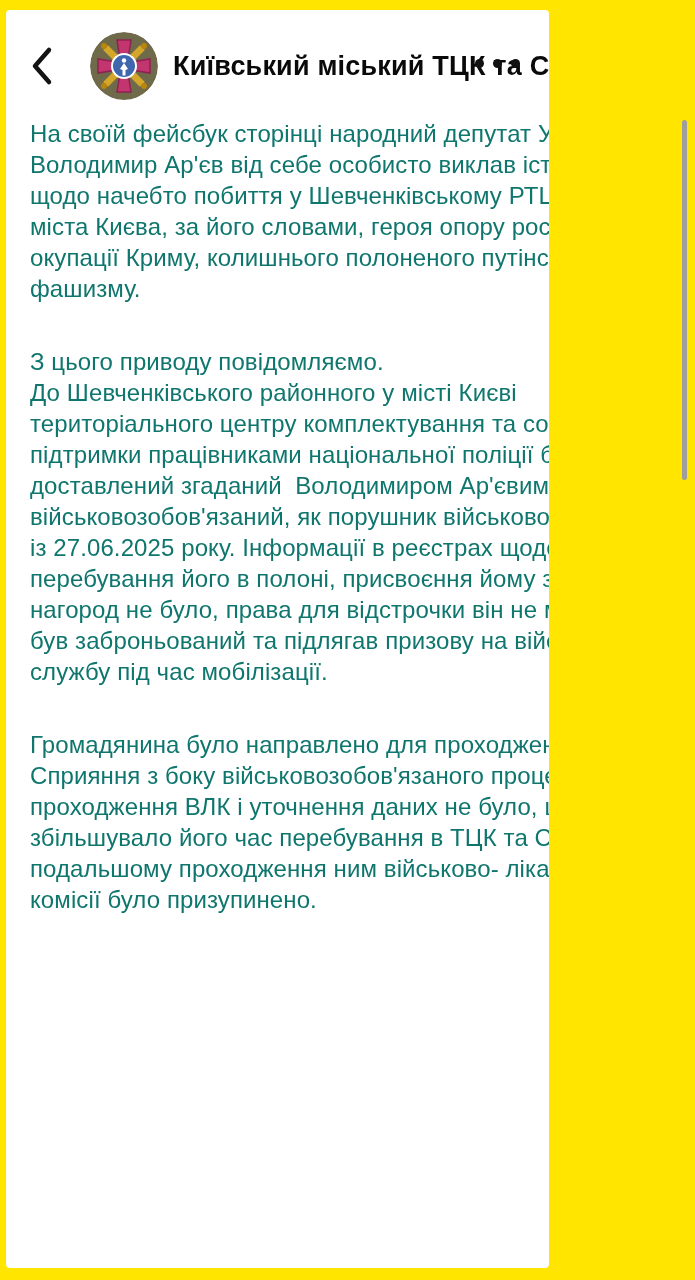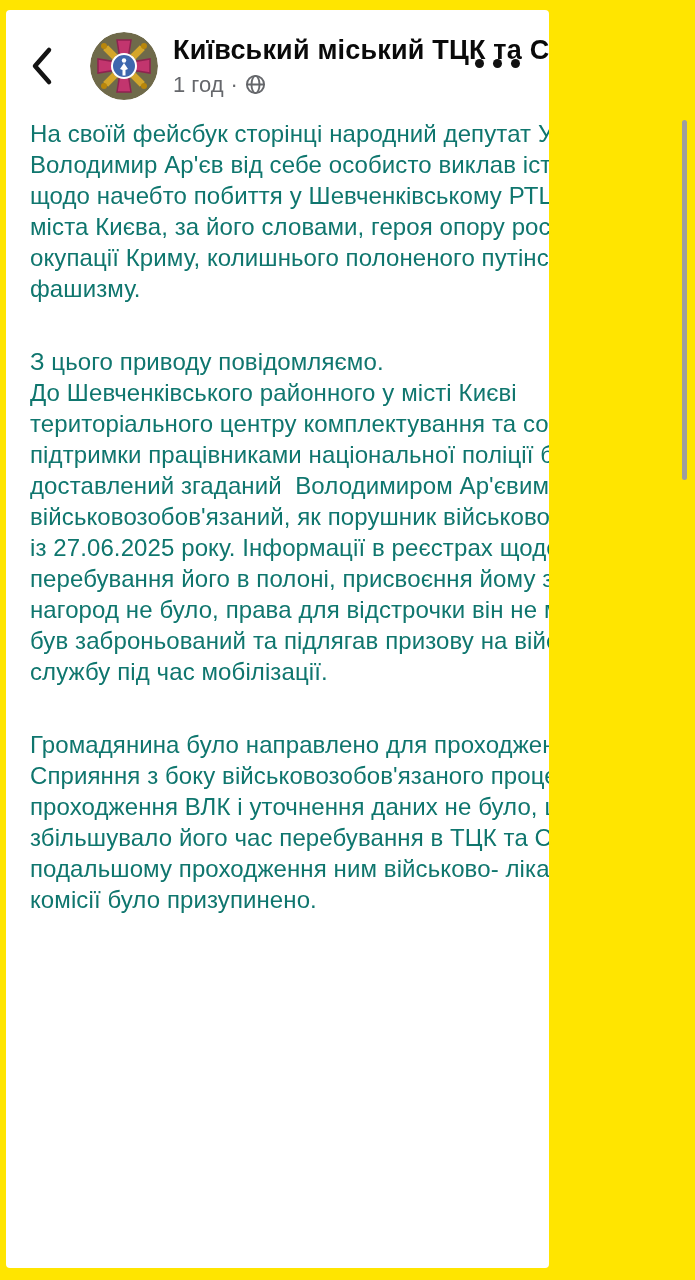--- a/index.html
+++ b/index.html
@@ -128,31 +128,20 @@
     <div class="name-block">
       <div class="name-row">
         <span class="page-name">Київський міський ТЦК та СП</span>
         <span class="verified">
           <svg width="23" height="23" viewBox="0 0 23 23">
             <circle cx="11.5" cy="11.5" r="10.5" fill="#1B74E4"></circle>
             <path d="M6.8 12 l3.2 3.2 6.3-7" stroke="#ffffff" stroke-width="2.5" fill="none" stroke-linecap="round" stroke-linejoin="round"></path>
           </svg>
         </span>
       </div>
-      <div class="meta-row">
-        <span>1 год</span>
-        <span class="meta-sep">·</span>
-        <span class="globe">
-          <svg width="21" height="21" viewBox="0 0 21 21">
-            <circle cx="10.5" cy="10.5" r="8.6" fill="none" stroke="#65676B" stroke-width="1.9"></circle>
-            <line x1="2" y1="10.5" x2="19" y2="10.5" stroke="#65676B" stroke-width="1.9"></line>
-            <ellipse cx="10.5" cy="10.5" rx="4" ry="8.6" fill="none" stroke="#65676B" stroke-width="1.9"></ellipse>
-          </svg>
-        </span>
-      </div>
     </div>
 
     <div class="spacer"></div>
 
     <div class="more-btn">
       <span class="dot"></span>
       <span class="dot"></span>
       <span class="dot"></span>
     </div>
 

